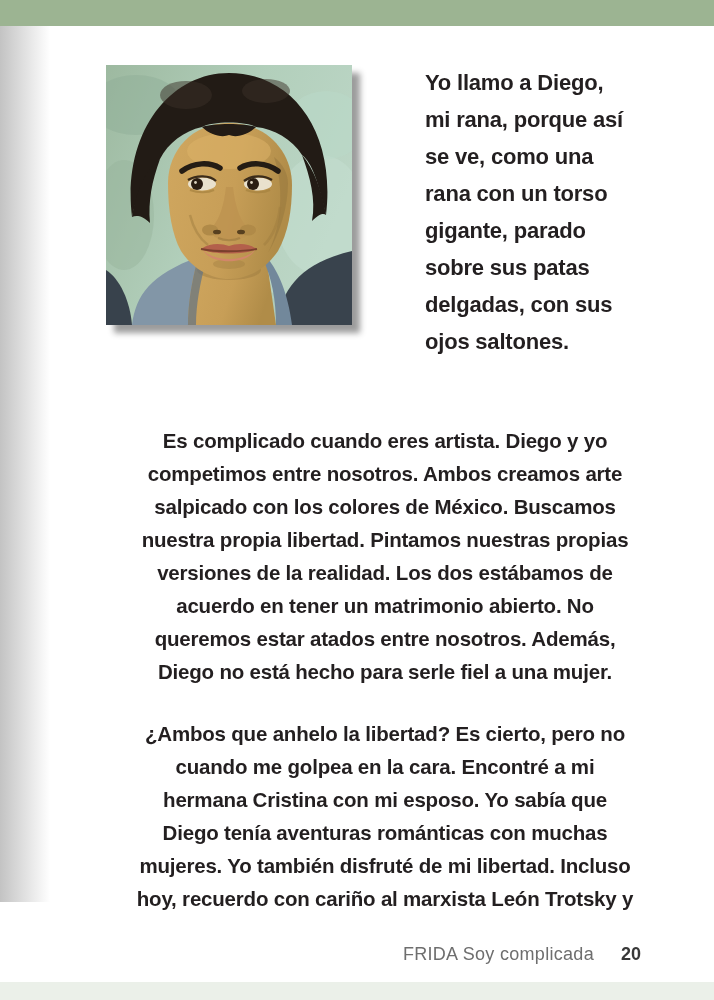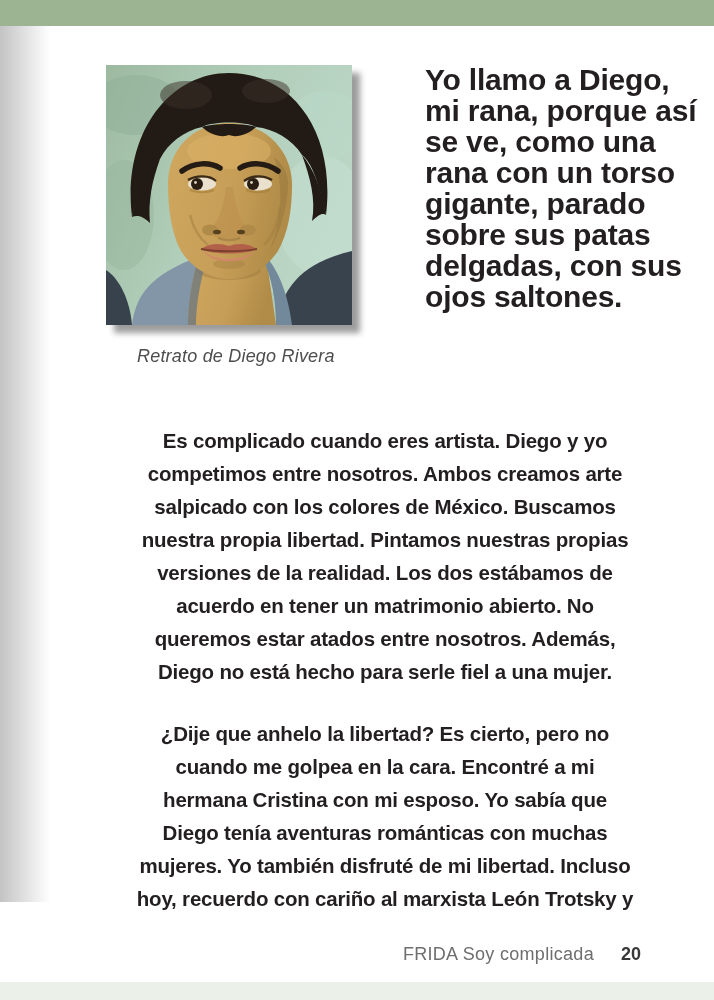--- a/index.html
+++ b/index.html
@@ -44,22 +44,22 @@
     font-style: italic;
     font-size: 18px;
     color: #4e4e4e;
     letter-spacing: 0.2px;
     white-space: pre;
   }
   .pull-quote {
     position: absolute;
     left: 425px; top: 64px;
     font-weight: bold;
-    font-size: 30px;
-    line-height: 31px;
+    font-size: 22px;
+    line-height: 37px;
     color: #231f20;
     letter-spacing: -0.2px;
     white-space: pre;
   }
   .body-text {
     position: absolute;
     left: 105px; top: 424px;
     width: 560px;
     color: #231f20;
     font-weight: bold;
@@ -167,41 +167,40 @@
       <ellipse cx="111" cy="167" rx="4" ry="2.3" fill="#57401f"></ellipse>
       <ellipse cx="135" cy="167" rx="4" ry="2.3" fill="#57401f"></ellipse>
       <path d="M112,173 C118,176 128,176 134,173" stroke="#9a7840" stroke-width="2" fill="none" opacity="0.6"></path>
 
       <path d="M95,184 C106,177 116,179 123,181 C130,179 140,177 151,184 C140,190 106,190 95,184 Z" fill="#b3604b"></path>
       <path d="M97,185 C108,197 138,197 149,185 C141,200 105,200 97,185 Z" fill="#d2876a"></path>
       <path d="M95,184 C110,187 136,187 151,184" stroke="#703a28" stroke-width="1.8" fill="none" opacity="0.85"></path>
     </svg>
   </div>
 
-  <div class="portrait-caption">Retrato de Diego Rivera</div>
 
   <div class="pull-quote">Yo llamo a Diego,
 mi rana, porque así
 se ve, como una
 rana con un torso
 gigante, parado
 sobre sus patas
 delgadas, con sus
 ojos saltones.</div>
 
   <div class="body-text">
     <p>Es complicado cuando eres artista. Diego y yo
 competimos entre nosotros. Ambos creamos arte
 salpicado con los colores de México. Buscamos
 nuestra propia libertad. Pintamos nuestras propias
 versiones de la realidad. Los dos estábamos de
 acuerdo en tener un matrimonio abierto. No
 queremos estar atados entre nosotros. Además,
 Diego no está hecho para serle fiel a una mujer.</p>
-    <p>¿Dije que anhelo la libertad? Es cierto, pero no
+    <p>¿Ambos que anhelo la libertad? Es cierto, pero no
 cuando me golpea en la cara. Encontré a mi
 hermana Cristina con mi esposo. Yo sabía que
 Diego tenía aventuras románticas con muchas
 mujeres. Yo también disfruté de mi libertad. Incluso
 hoy, recuerdo con cariño al marxista León Trotsky y</p>
   </div>
 
   <div class="footer">
     <span class="book-title">FRIDA Soy complicada</span>
     <span class="page-number">20</span>

